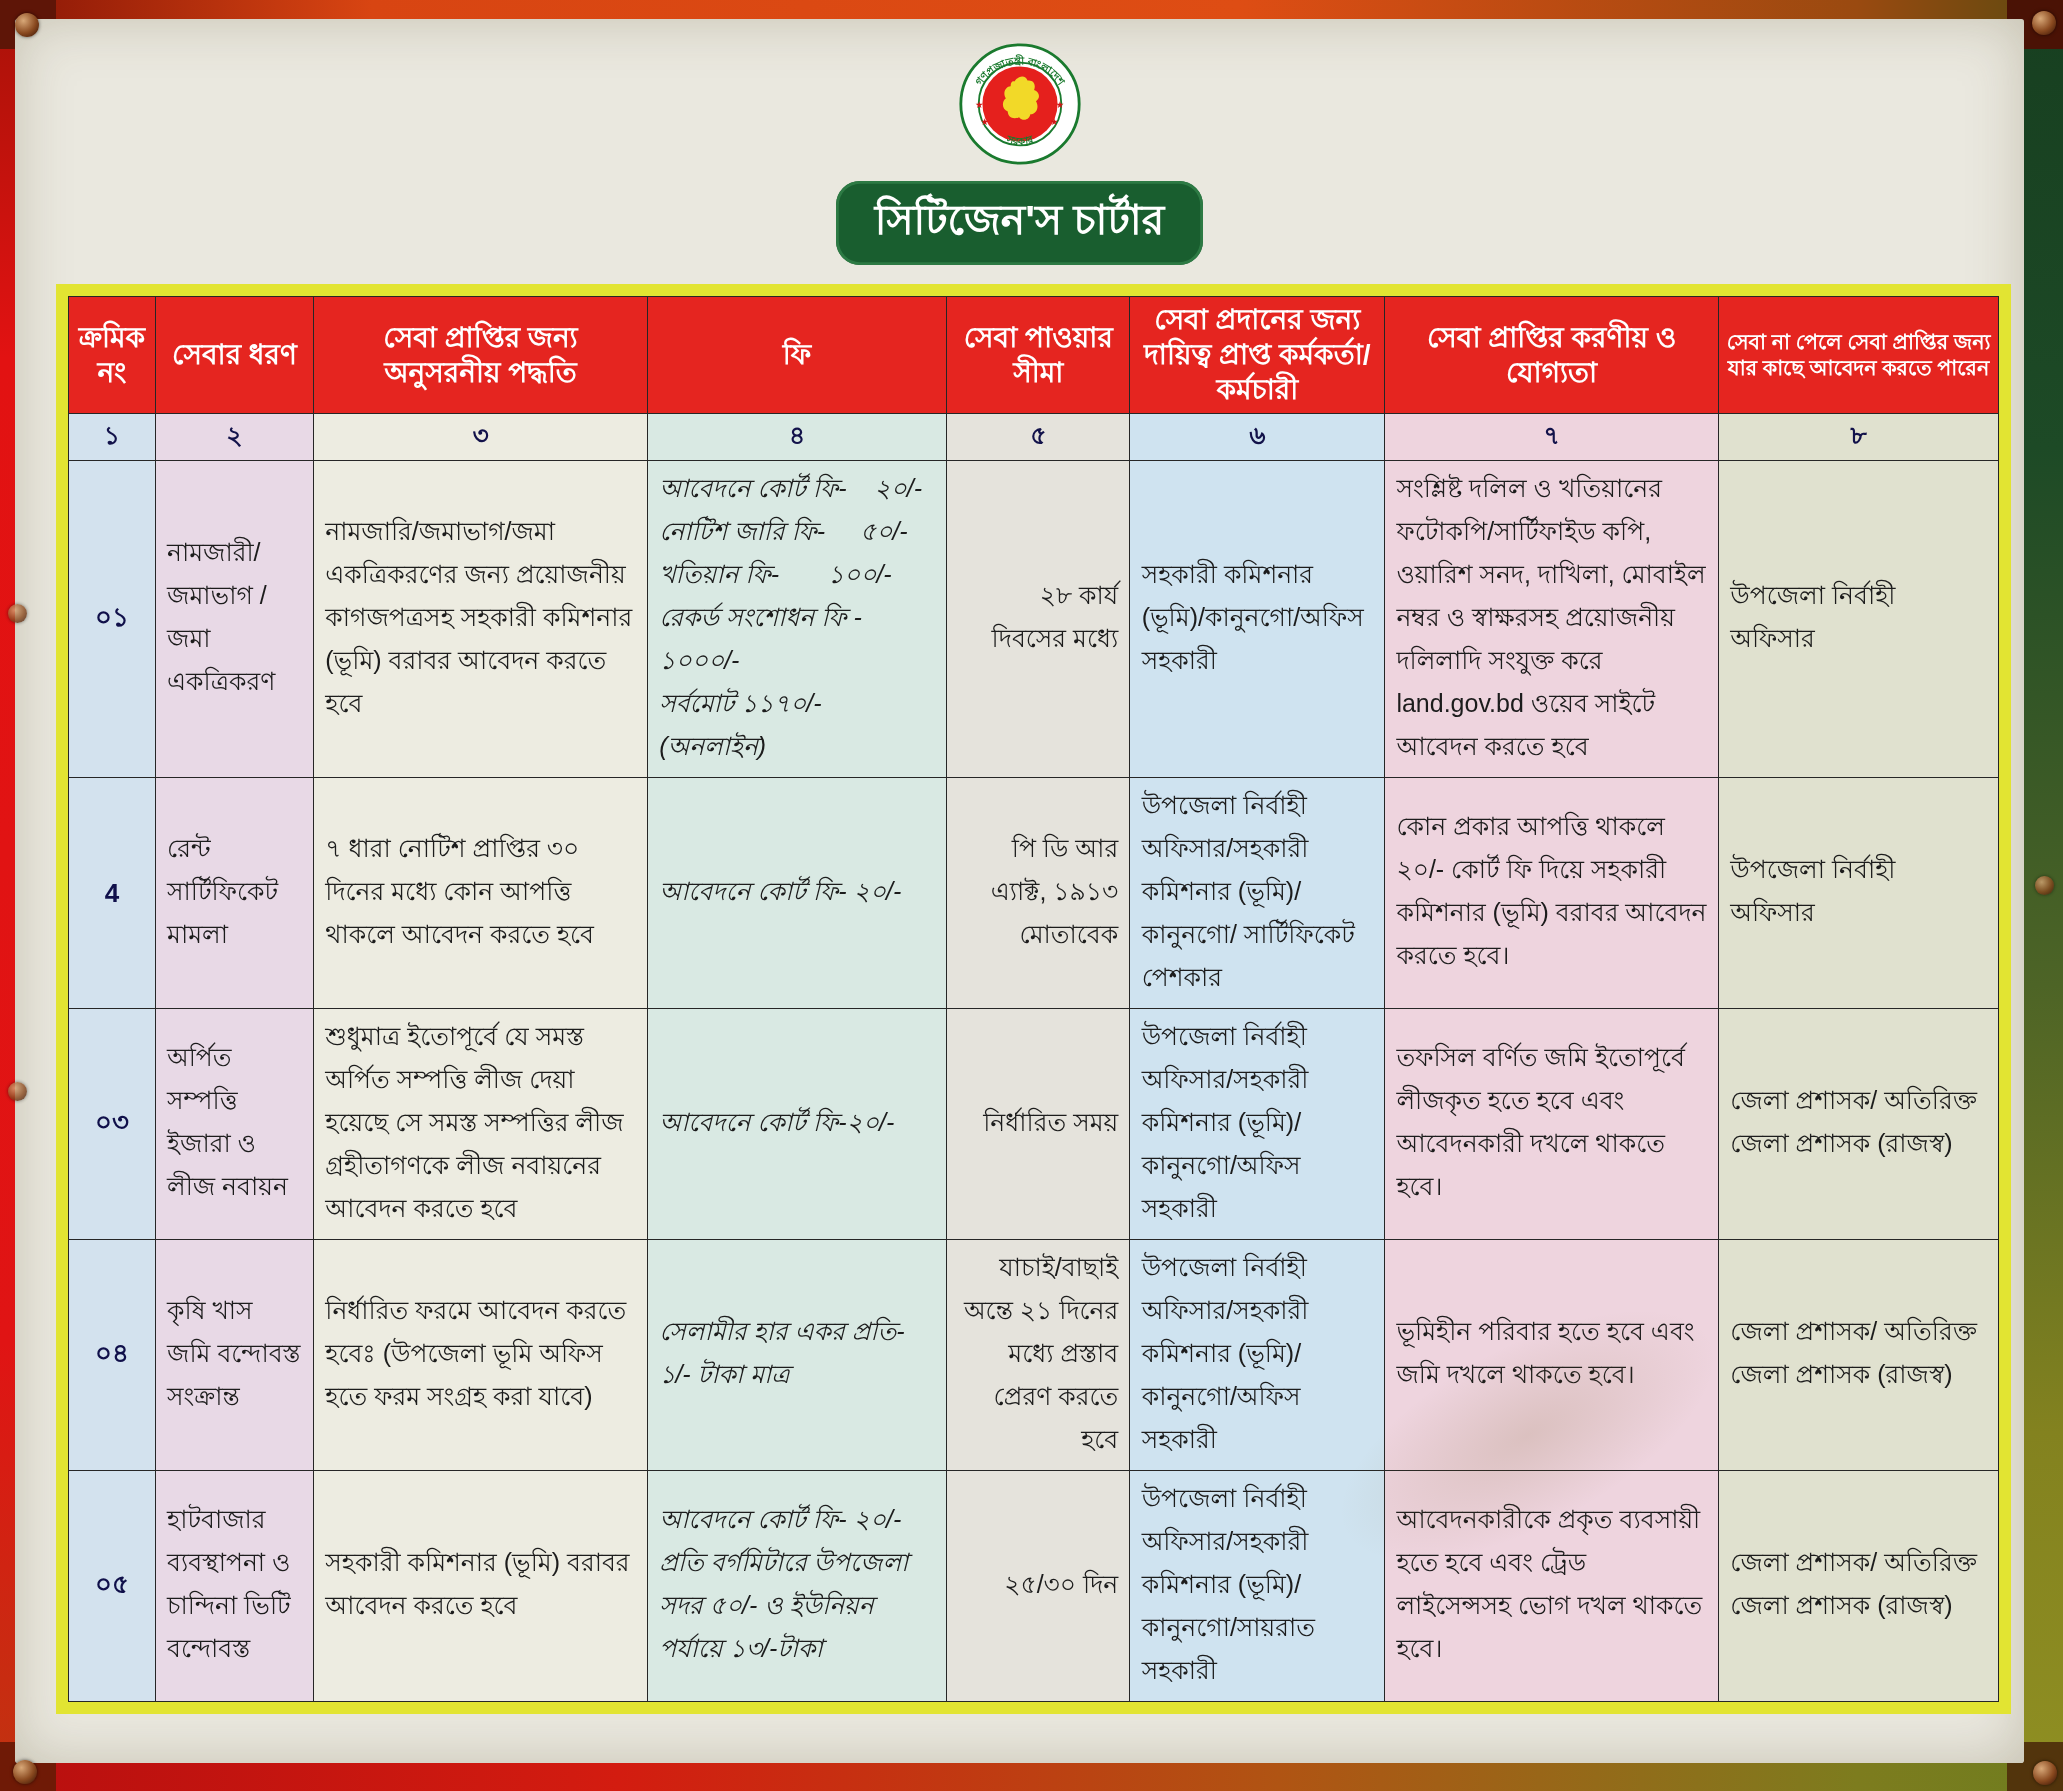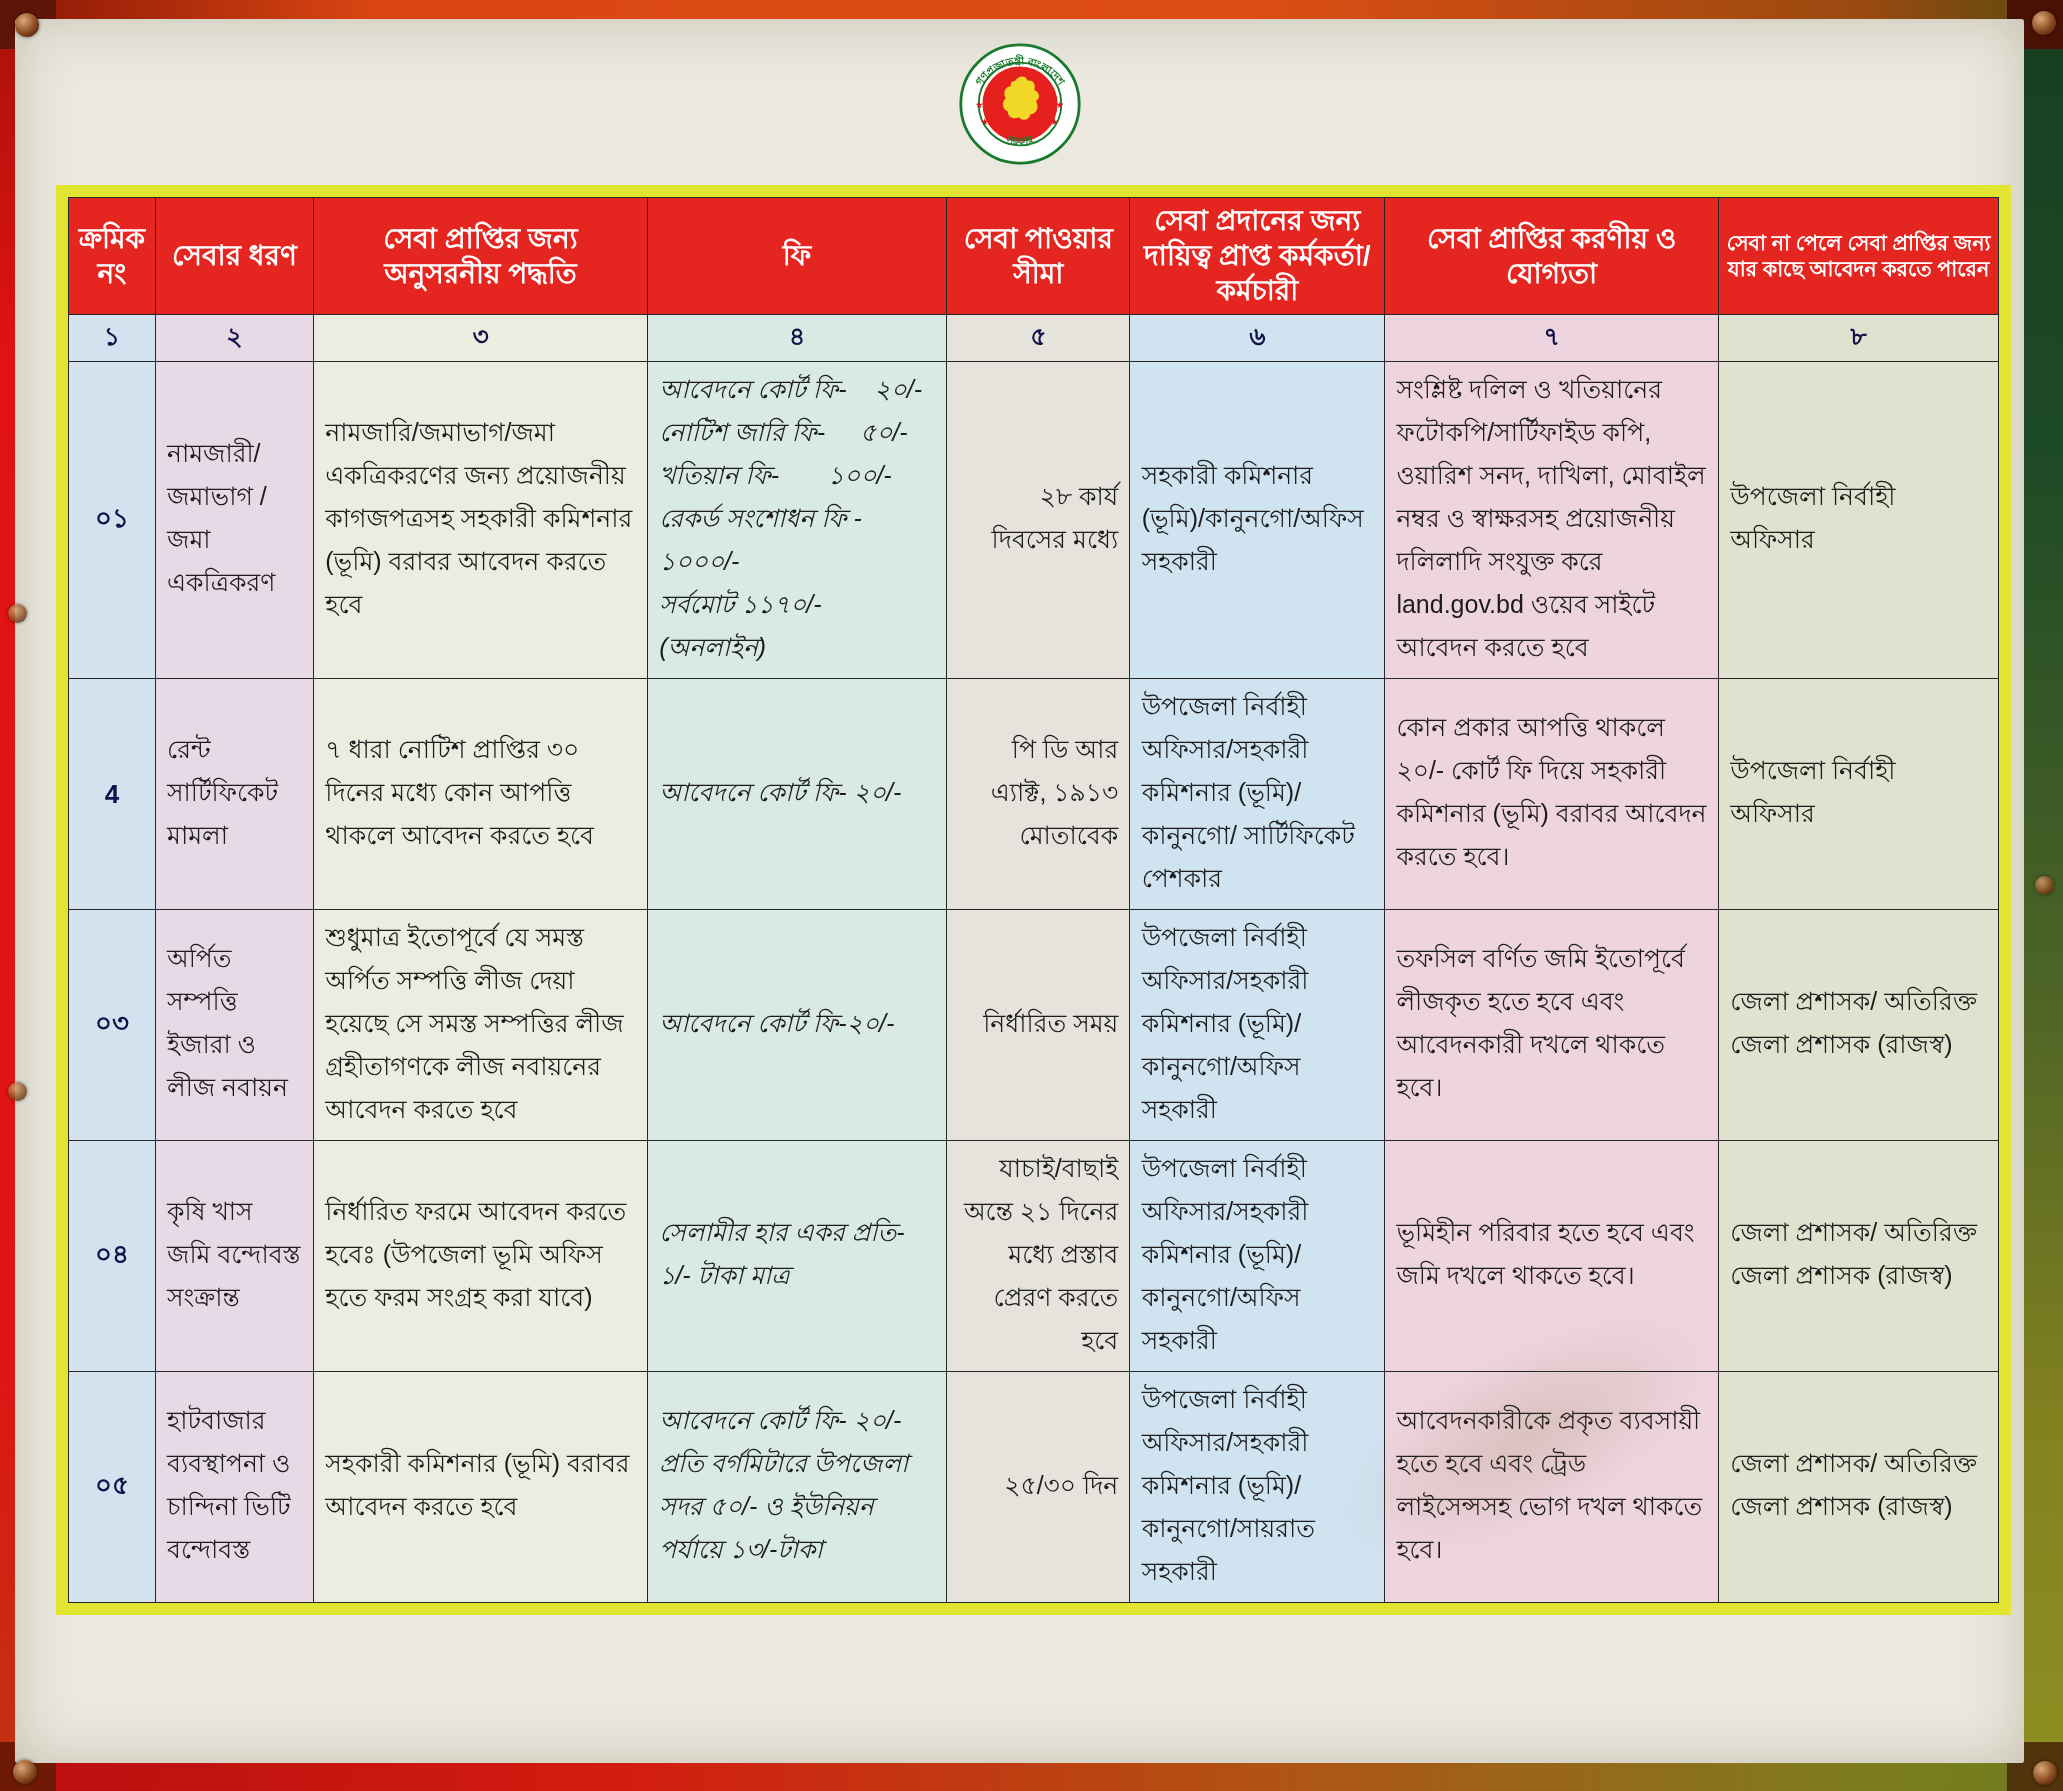--- a/index.html
+++ b/index.html
@@ -110,20 +110,21 @@
           <textPath href="#arcTop" startOffset="50%" text-anchor="middle">গণপ্রজাতন্ত্রী বাংলাদেশ</textPath>
         </text>
         <text font-size="11" fill="#1a7a2e" font-weight="bold">
           <textPath href="#arcBottom" startOffset="50%" text-anchor="middle">সরকার</textPath>
         </text>
         <text x="18" y="70" font-size="10" fill="#d01616">★</text>
         <text x="24" y="88" font-size="10" fill="#d01616">★</text>
         <text x="104" y="70" font-size="10" fill="#d01616">★</text>
         <text x="98" y="88" font-size="10" fill="#d01616">★</text>
       </svg>
+      <div><span class="badge">সিটিজেন'স চার্টার</span></div>
     </div>
 
     <div class="table-wrap">
       <table>
         <colgroup>
           <col style="width:4.5%">
             <col style="width:8.2%">
             <col style="width:17.3%">
             <col style="width:15.5%">
           <col style="width:9.5%">

